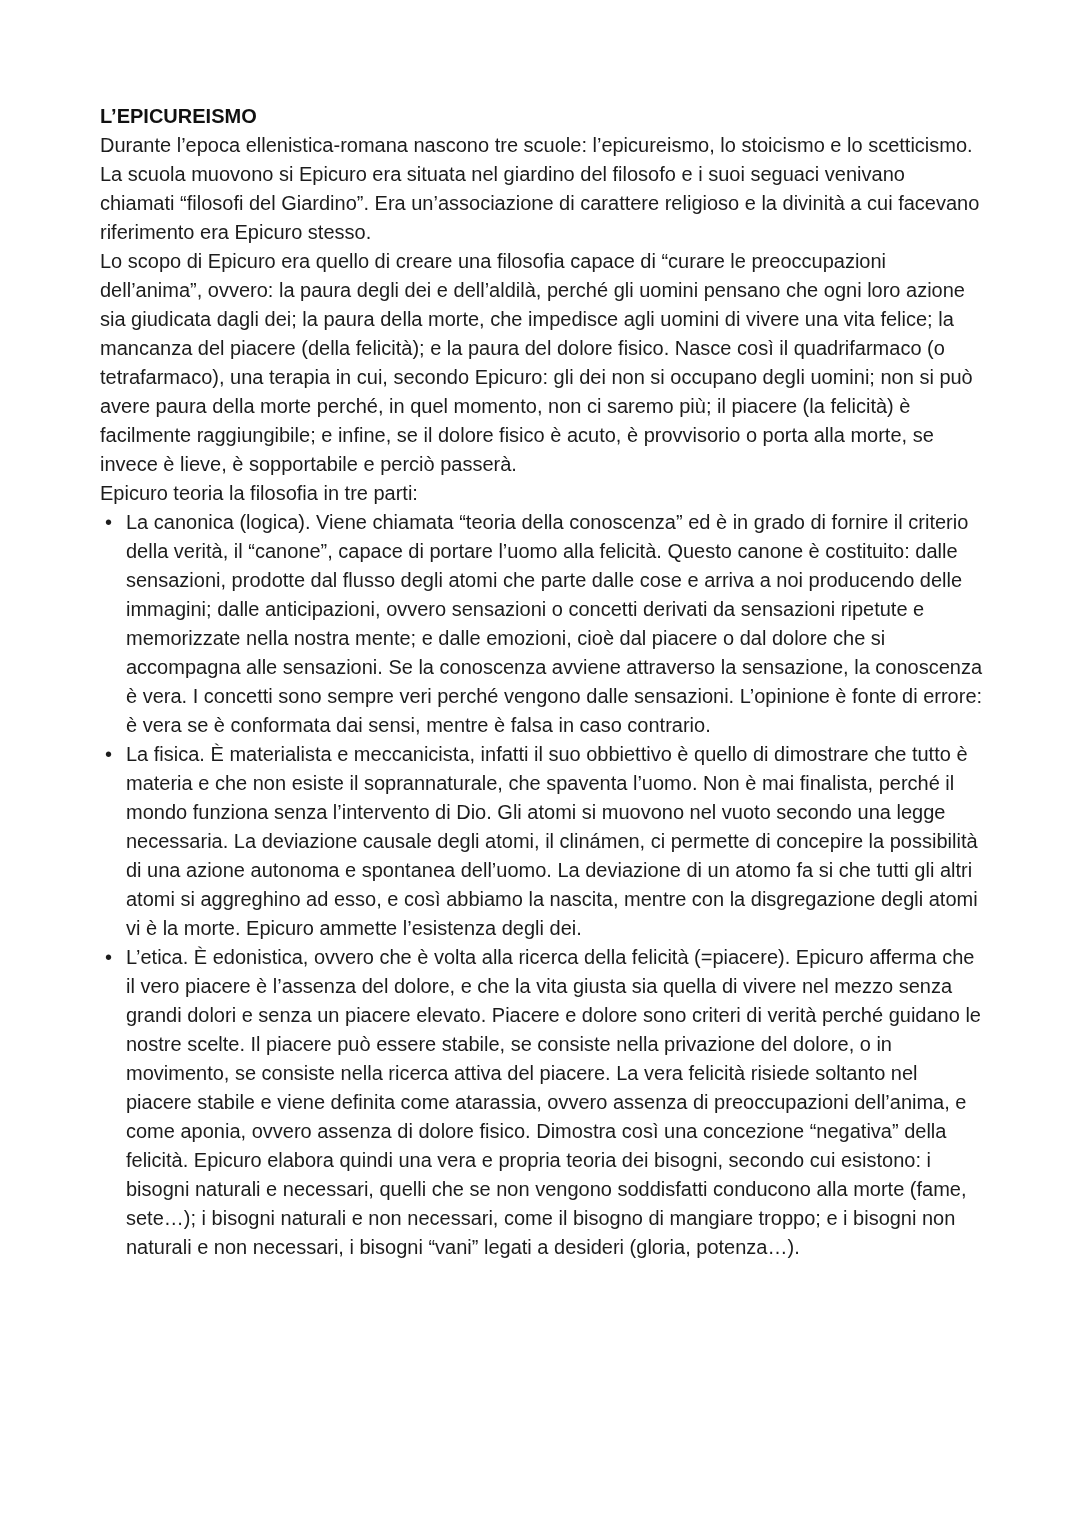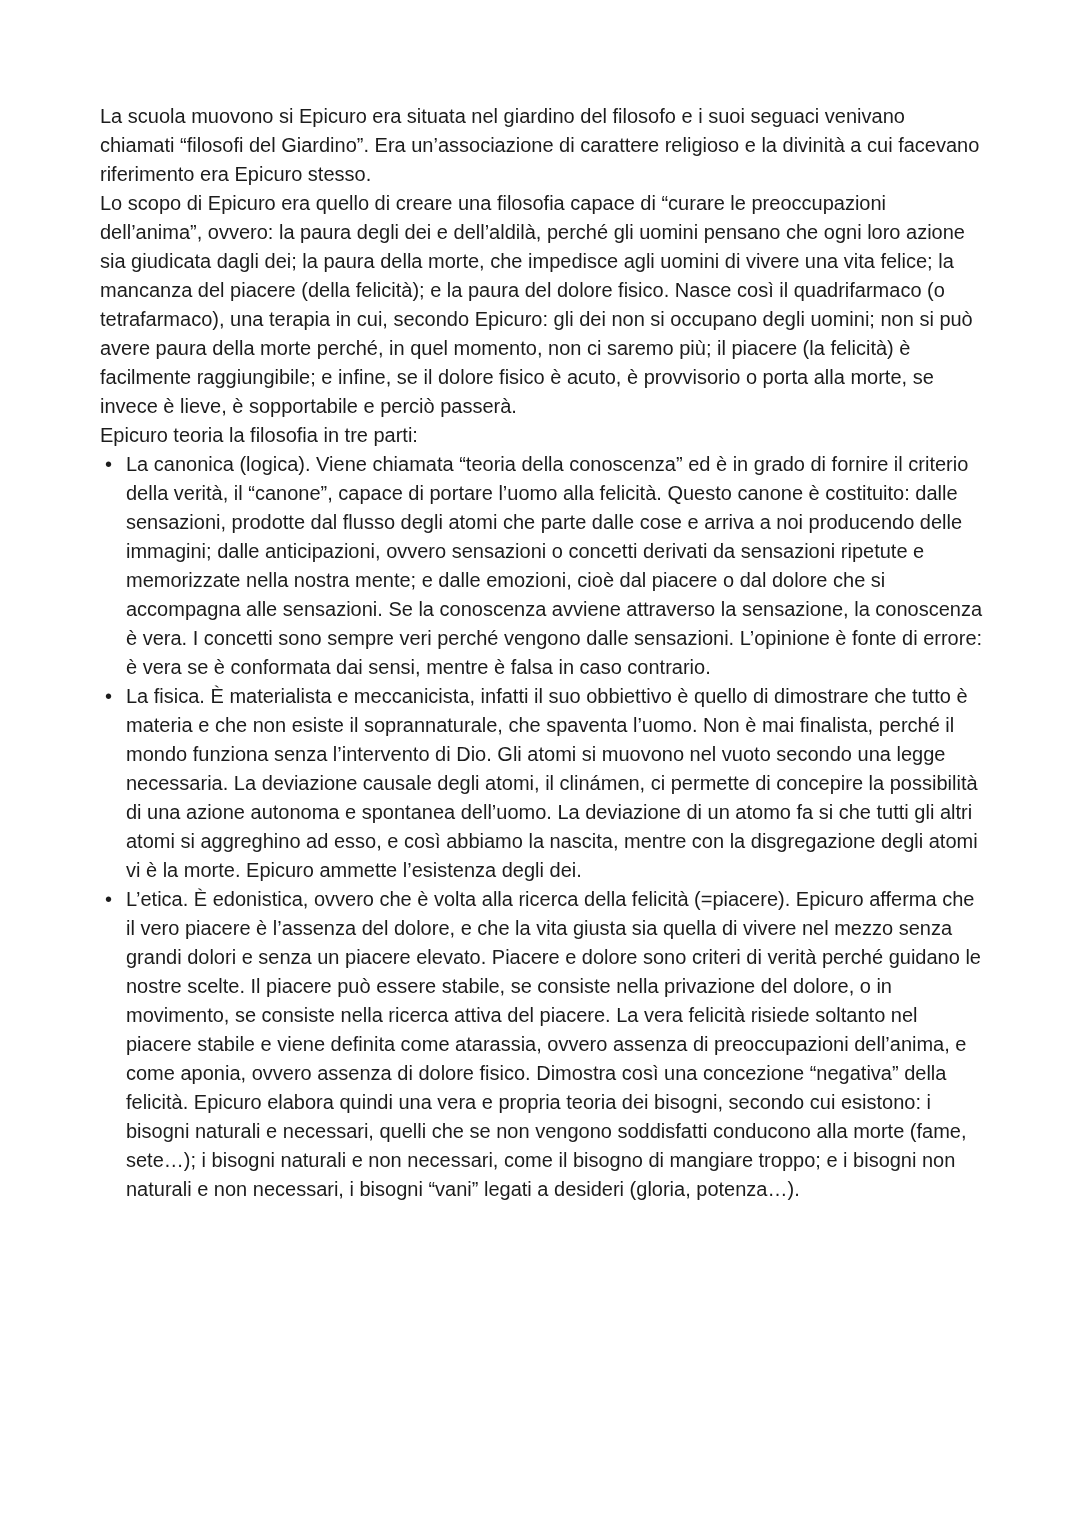--- a/index.html
+++ b/index.html
@@ -51,21 +51,23 @@
   .bullet-text {
     flex: 1 1 auto;
     min-width: 0;
   }
 </style>
 </head>
 <body>
 
 <div class="doc-page">
 
+  <h1 class="doc-title">L’EPICUREISMO</h1>
 
+  <p class="doc-paragraph">Durante l’epoca ellenistica-romana nascono tre scuole: l’epicureismo, lo stoicismo e lo scetticismo.</p>
 
   <p class="doc-paragraph">La scuola muovono si Epicuro era situata nel giardino del filosofo e i suoi seguaci venivano chiamati “filosofi del Giardino”. Era un’associazione di carattere religioso e la divinità a cui facevano riferimento era Epicuro stesso.</p>
 
   <p class="doc-paragraph">Lo scopo di Epicuro era quello di creare una filosofia capace di “curare le preoccupazioni dell’anima”, ovvero: la paura degli dei e dell’aldilà, perché gli uomini pensano che ogni loro azione sia giudicata dagli dei; la paura della morte, che impedisce agli uomini di vivere una vita felice; la mancanza del piacere (della felicità); e la paura del dolore fisico. Nasce così il quadrifarmaco (o tetrafarmaco), una terapia in cui, secondo Epicuro: gli dei non si occupano degli uomini; non si può avere paura della morte perché, in quel momento, non ci saremo più; il piacere (la felicità) è facilmente raggiungibile; e infine, se il dolore fisico è acuto, è provvisorio o porta alla morte, se invece è lieve, è sopportabile e perciò passerà.</p>
 
   <p class="doc-paragraph">Epicuro teoria la filosofia in tre parti:</p>
 
   <ul class="bullet-list">
 
     <li class="bullet-item">

